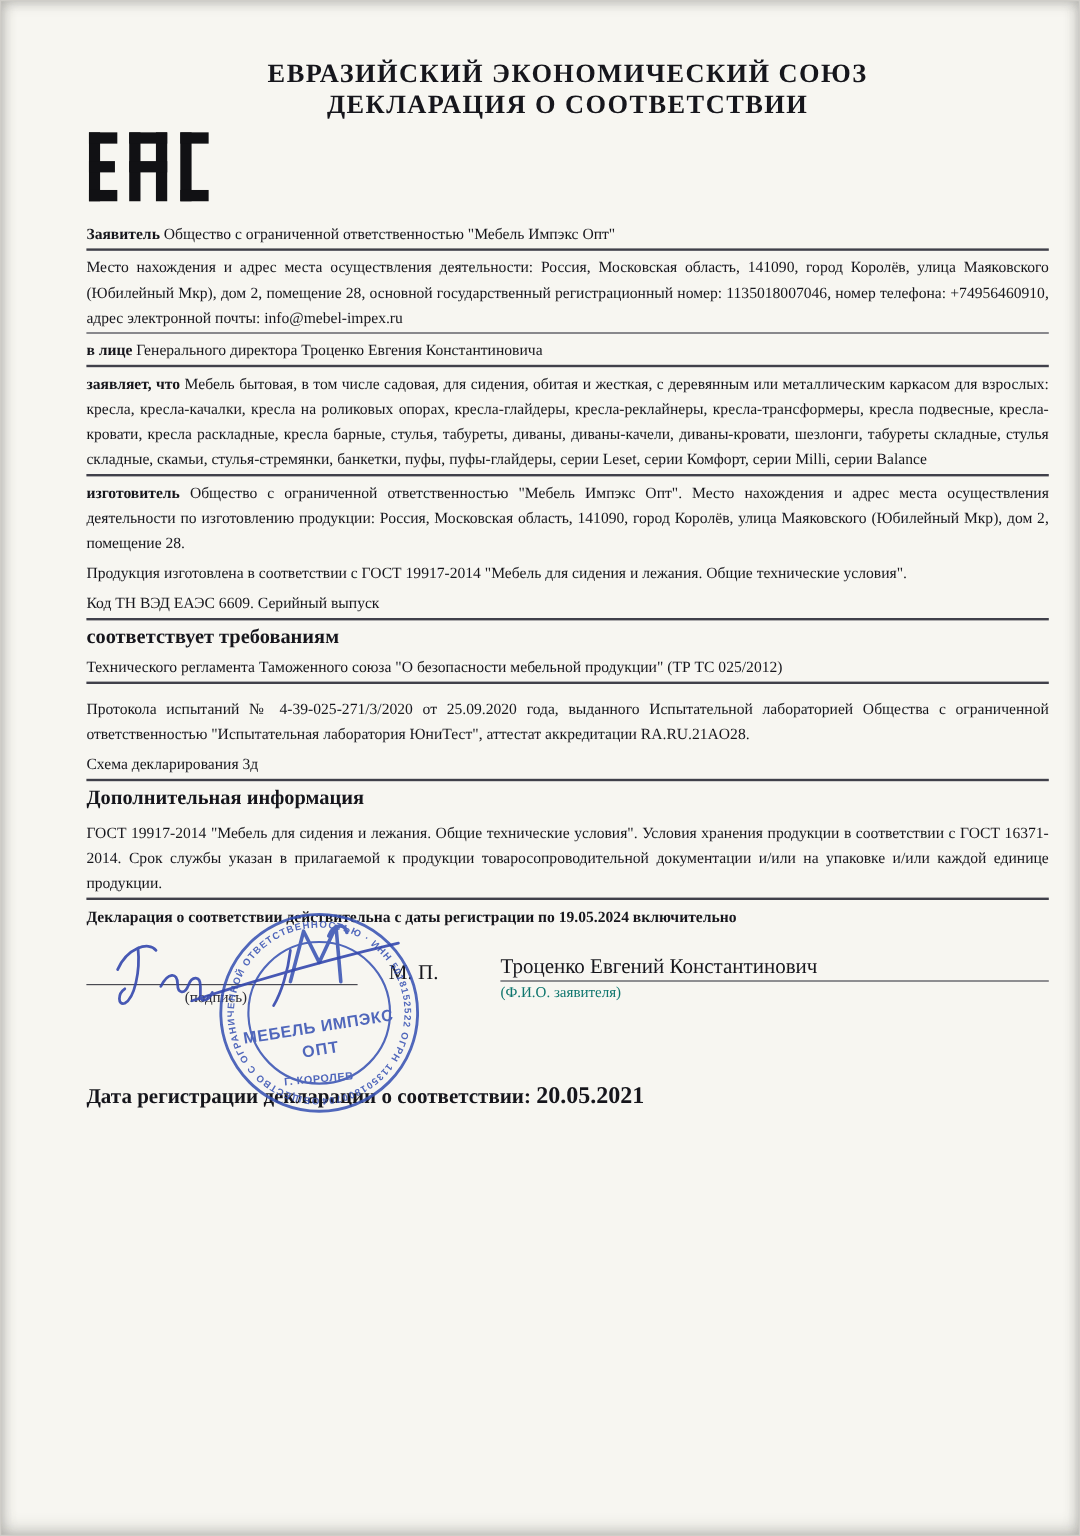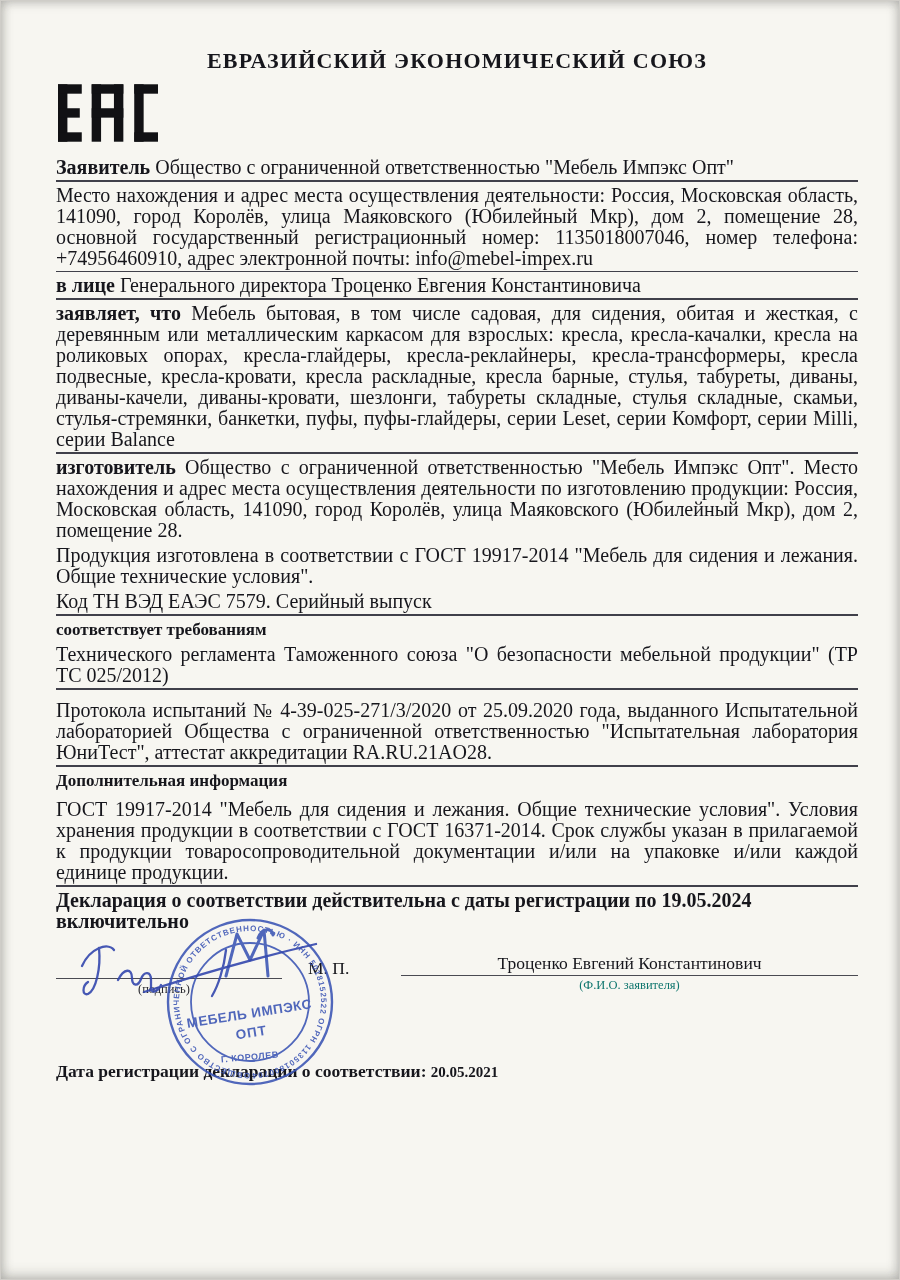--- a/index.html
+++ b/index.html
@@ -7,52 +7,53 @@
     position:relative;width:900px;height:1280px;margin:0 auto;
     background:#f7f6f1;
     font-family:"Liberation Serif","DejaVu Serif",serif;
     color:#16161c;overflow:hidden;
     box-shadow:inset 0 0 0 1px #cfcdc8,
                inset 5px 0 10px rgba(90,88,84,.18),
                inset -5px 0 10px rgba(90,88,84,.15),
                inset 0 5px 10px rgba(90,88,84,.15),
                inset 0 -7px 12px rgba(90,88,84,.20);
   }
-  .content{position:absolute;left:56px;top:0;width:802px;}
+  .content{position:absolute;left:72px;top:0;width:802px;}
   .title{margin-top:48px;text-align:center;font-weight:bold;font-size:22px;line-height:26px;letter-spacing:1.2px;}
   .eac{margin-top:9px;margin-left:2px;}
-  p{margin:0;font-size:20px;line-height:21px;}
+  p{margin:0;font-size:13px;line-height:21px;}
   .just{text-align:justify;}
   b.lead{font-weight:bold;}
   .rule{border-bottom:2px solid #40404a;height:0;margin:2px 0 3px 0;}
   .rule.thin{border-bottom-width:1.5px;}
   .head{font-weight:bold;font-size:17px;line-height:21px;margin-top:3px;}
   .mt2{margin-top:4px;} .mt4{margin-top:4px;} .mt8{margin-top:8px;} .mt10{margin-top:10px;}
   .sigblock{position:relative;height:112px;margin-top:6px;}
   .sigline-left{position:absolute;left:0;top:40px;width:226px;border-bottom:1.5px solid #4a4a52;}
   .podpis{position:absolute;left:82px;top:44px;font-size:12.5px;color:#2a2a30;}
   .mp{position:absolute;left:252px;top:20px;font-size:17.5px;}
-  .fio{position:absolute;left:345px;top:14px;width:457px;text-align:center;}
+  .fio{position:absolute;left:345px;top:14px;width:457px;}
   .fio .name{font-size:17.5px;line-height:22px;border-bottom:1.5px solid #4a4a52;padding-bottom:1px;}
   .fio .sub{font-size:12.5px;color:#0f766e;margin-top:2px;}
   .stamp{position:absolute;left:104px;top:-26px;opacity:.88;pointer-events:none;}
   .autograph{position:absolute;left:18px;top:-10px;opacity:.9;pointer-events:none;}
   .regline{font-size:17.5px;font-weight:bold;margin-top:10px;line-height:24px;}
   .regline .val{font-size:20px;}
   .dateline{font-size:17.5px;font-weight:bold;margin-top:9px;line-height:24px;}
-  .dateline .val{font-size:15px;}
+  .dateline .val{font-size:20px;}
 </style>
 </head>
 <body>
 
 <div class="page">
   <div class="content">
 
     <div class="title">
       <div>ЕВРАЗИЙСКИЙ ЭКОНОМИЧЕСКИЙ СОЮЗ</div>
+      <div>ДЕКЛАРАЦИЯ О СООТВЕТСТВИИ</div>
     </div>
 
     <div class="eac">
       <svg width="100" height="60" viewBox="0 0 101 58">
         <g fill="#111114">
           <rect x="0" y="0" width="9.5" height="58"></rect>
           <rect x="0" y="0" width="24" height="9.5"></rect>
           <rect x="0" y="24.2" width="22" height="9.5"></rect>
           <rect x="0" y="48.5" width="24" height="9.5"></rect>
           <rect x="34" y="0" width="9.5" height="58"></rect>
@@ -85,28 +86,29 @@
       <b class="lead">заявляет, что</b>
       <span>Мебель бытовая, в том числе садовая, для сидения, обитая и жесткая, с деревянным или металлическим каркасом для взрослых: кресла, кресла-качалки, кресла на роликовых опорах, кресла-глайдеры, кресла-реклайнеры, кресла-трансформеры, кресла подвесные, кресла-кровати, кресла раскладные, кресла барные, стулья, табуреты, диваны, диваны-качели, диваны-кровати, шезлонги, табуреты складные, стулья складные, скамьи, стулья-стремянки, банкетки, пуфы, пуфы-глайдеры, серии Leset, серии Комфорт, серии Milli, серии Balance</span>
     </p>
     <div class="rule"></div>
 
     <p class="just">
       <b class="lead">изготовитель</b>
       <span>Общество с ограниченной ответственностью "Мебель Импэкс Опт". Место нахождения и адрес места осуществления деятельности по изготовлению продукции: Россия, Московская область, 141090, город Королёв, улица Маяковского (Юбилейный Мкр), дом 2, помещение 28.</span>
     </p>
     <p class="just mt2">Продукция изготовлена в соответствии с ГОСТ 19917-2014 "Мебель для сидения и лежания. Общие технические условия".</p>
-    <p class="mt2">Код ТН ВЭД ЕАЭС 7579. Серийный выпуск</p>
+    <p class="mt2">Код ТН ВЭД ЕАЭС 6609. Серийный выпуск</p>
     <div class="rule"></div>
 
     <div class="head">соответствует требованиям</div>
     <p class="just mt4">Технического регламента Таможенного союза "О безопасности мебельной продукции" (ТР ТС 025/2012)</p>
     <div class="rule"></div>
 
     <p class="just mt10">Протокола испытаний № 4-39-025-271/3/2020 от 25.09.2020 года, выданного Испытательной лабораторией Общества с ограниченной ответственностью "Испытательная лаборатория ЮниТест", аттестат аккредитации RA.RU.21AO28.</p>
+    <p class="mt2">Схема декларирования 3д</p>
     <div class="rule"></div>
 
     <div class="head">Дополнительная информация</div>
     <p class="just mt8">ГОСТ 19917-2014 "Мебель для сидения и лежания. Общие технические условия". Условия хранения продукции в соответствии с ГОСТ 16371-2014. Срок службы указан в прилагаемой к продукции товаросопроводительной документации и/или на упаковке и/или каждой единице продукции.</p>
     <div class="rule"></div>
 
     <p style="font-weight:bold">Декларация о соответствии  действительна с даты регистрации по 19.05.2024 включительно</p>
 
     <div class="sigblock">
       <div class="sigline-left"></div>

